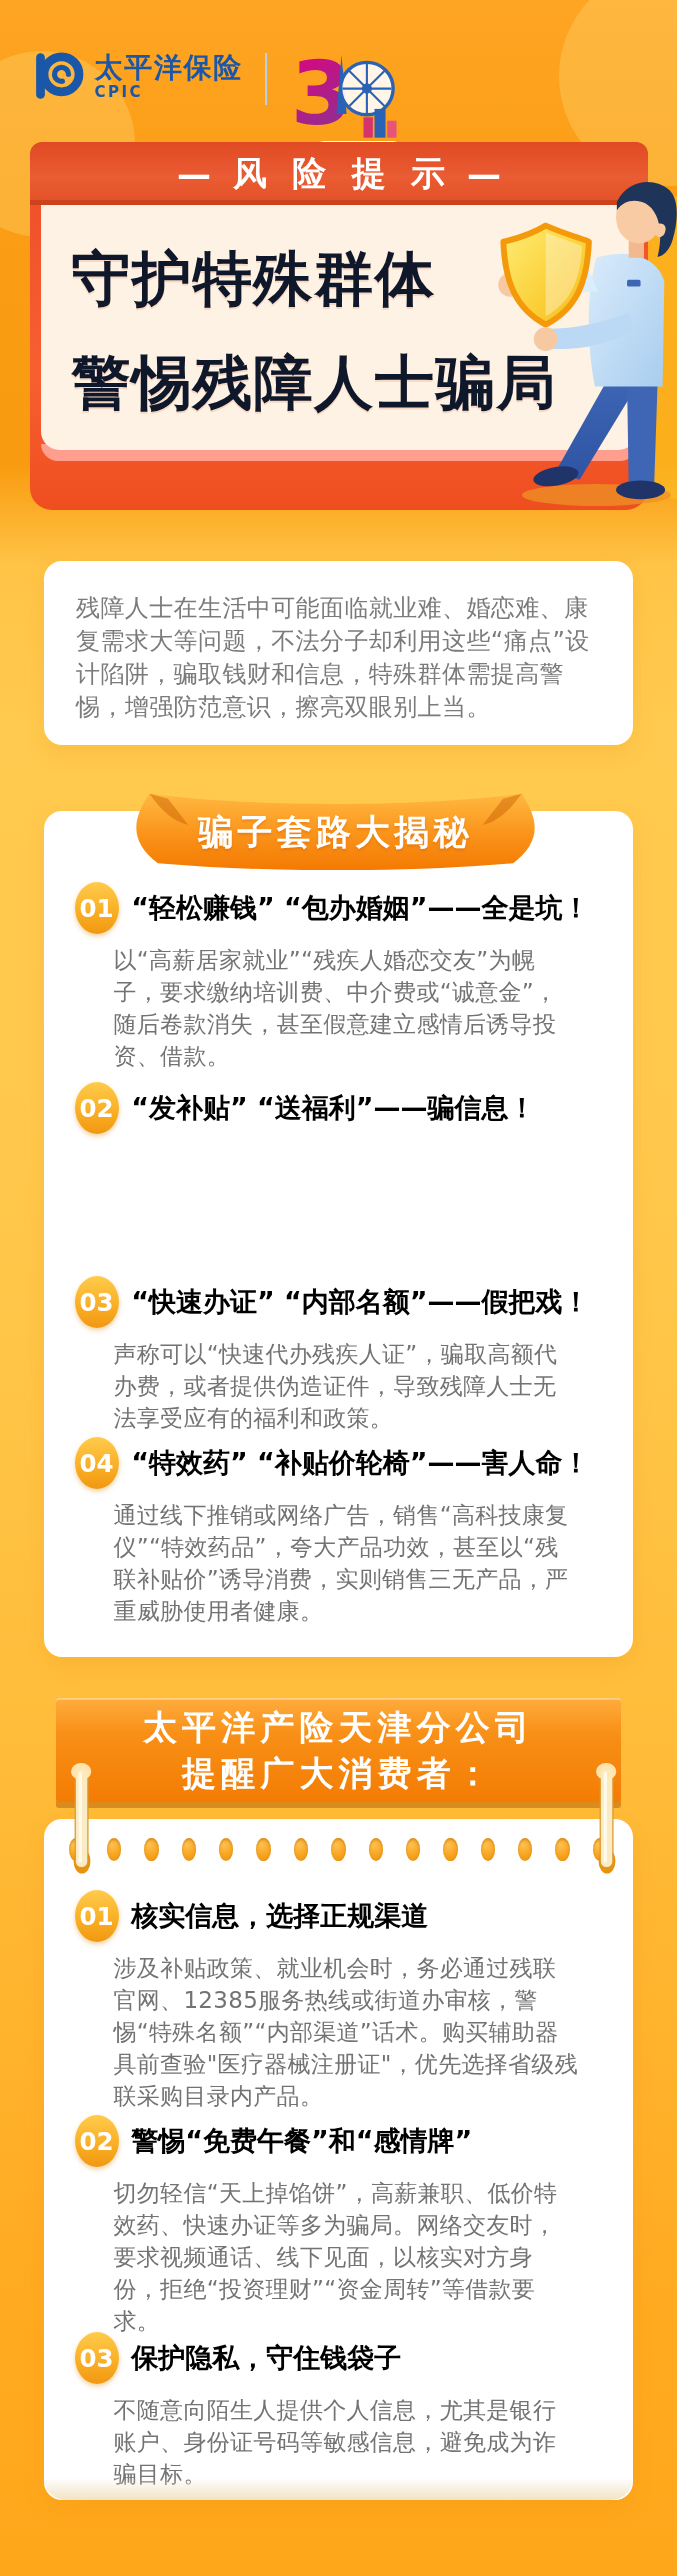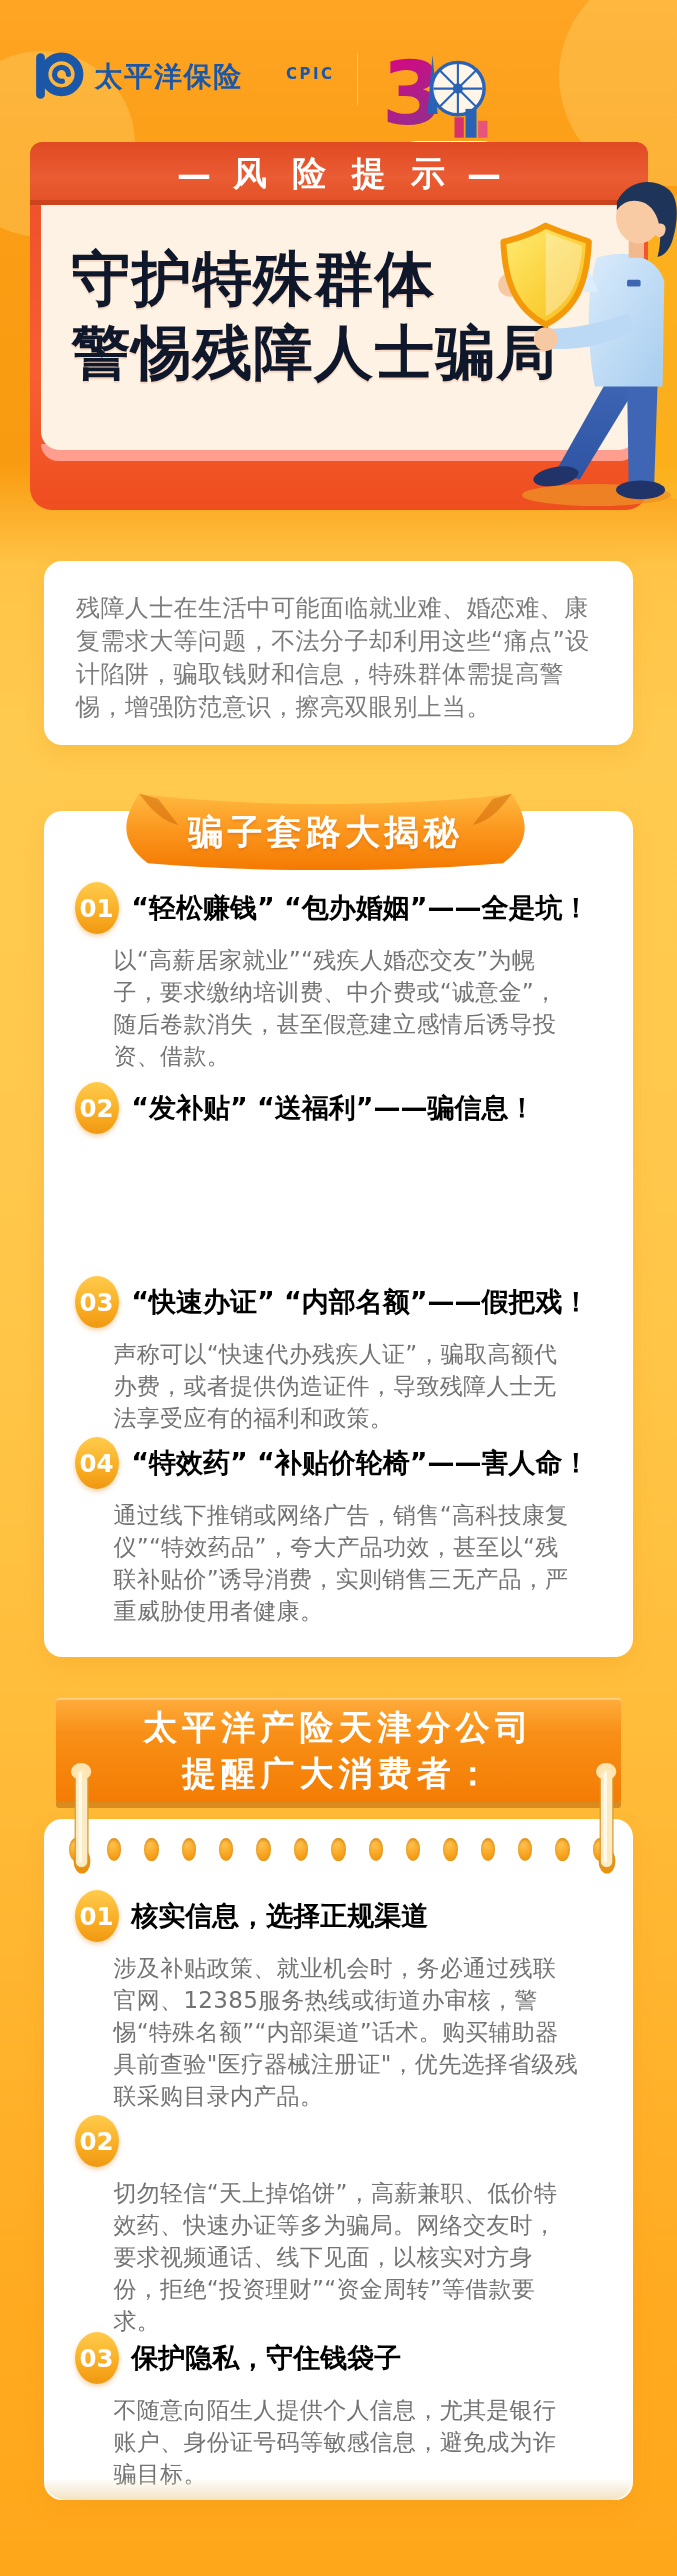--- a/index.html
+++ b/index.html
@@ -13,21 +13,21 @@
       #FFAA20 90%, #FFA71B 100%);
   }
   .blob{position:absolute;border-radius:50%;pointer-events:none;}
   .blob1{left:-51px;top:51px;width:186px;height:186px;background:rgba(255,226,130,.30);}
   .blob2{left:559px;top:-34px;width:220px;height:220px;background:rgba(255,226,130,.30);}
   .blob3{left:542px;top:195px;width:305px;height:305px;background:rgba(255,205,45,.40);}
 
   
   .header{position:absolute;left:30px;top:41px;display:flex;align-items:flex-start;gap:17px;}
   .brand{display:flex;align-items:center;gap:8.5px;margin-top:6.8px;}
-  .brand-text{display:flex;flex-direction:row;line-height:1;gap:43px;}
+  .brand-text{display:flex;flex-direction:column;line-height:1;}
   .brand-cn{font-size:28px;font-weight:800;color:#1A57A8;letter-spacing:1.7px;}
   .brand-en{font-size:15px;font-weight:800;color:#1A57A8;letter-spacing:2.5px;margin-top:3.4px;}
   .header-divider{width:1.7px;height:52px;background:#BBD0EA;margin:12px 5.1px 0 5.1px;}
 
   
   .hero-banner{
     position:absolute;left:30px;top:142px;width:618px;height:63px;
     background:linear-gradient(180deg,#E04A23 0%,#EA5C33 55%,#E35026 100%);
     border-radius:12px 12px 0 0;
     display:flex;align-items:center;justify-content:center;
@@ -48,32 +48,32 @@
   .hero-pink{
     position:absolute;left:11px;right:11px;top:239px;height:17px;
     background:#FF9E8E;border-radius:0 0 18.6px 18.6px;
   }
   .hero-cream{
     position:absolute;left:11px;right:11px;top:0;height:245px;
     background:#FDF2E3;border-radius:0 0 18.6px 18.6px;
   }
   .hero-title{position:absolute;left:30.5px;color:#0f172a;font-weight:900;font-size:59px;letter-spacing:1.7px;line-height:1;white-space:nowrap;text-shadow:0 1.7px 0 rgba(220,60,10,.15);}
   .hero-title.l1{top:44px;}
-  .hero-title.l2{top:118px;}
+  .hero-title.l2{top:148px;}
   .hero-person{position:absolute;left:461px;top:173px;width:216px;height:339px;z-index:4;}
 
   
   .card{position:absolute;left:44px;width:589px;background:#ffffff;border-radius:18px;
         box-shadow:0 8.5px 20.3px rgba(225,135,0,.16);}
   .intro-card{top:561px;height:184px;}
   .intro-text{padding:30.5px 34px 0 32px;color:#7B7B7B;font-size:24px;line-height:33px;letter-spacing:0.4px;}
 
   
   .s1-card{top:811px;height:846px;}
-  .ribbon{position:absolute;left:70px;top:-24px;width:423px;height:83px;z-index:3;}
+  .ribbon{position:absolute;left:80px;top:-24px;width:423px;height:83px;z-index:3;}
   .ribbon svg{position:absolute;left:0;top:0;width:100%;height:100%;}
   .ribbon-label{
     position:absolute;left:0;right:0;top:22px;text-align:center;
     color:#fff;font-size:35px;font-weight:800;letter-spacing:4.2px;
     text-shadow:0 1.7px 2.5px rgba(200,90,0,.35);
   }
   .item{position:absolute;left:30.5px;width:518px;}
   .item-head{display:flex;align-items:center;gap:12.7px;}
   .num{
     flex:0 0 auto;width:44px;height:52px;border-radius:50%;
@@ -288,20 +288,21 @@
     <div class="item s2-i1">
       <div class="item-head">
         <span class="num">01</span>
         <span class="item-title">核实信息，选择正规渠道</span>
       </div>
       <div class="item-body">涉及补贴政策、就业机会时，务必通过残联官网、12385服务热线或街道办审核，警惕“特殊名额”“内部渠道”话术。购买辅助器具前查验"医疗器械注册证"，优先选择省级残联采购目录内产品。</div>
     </div>
     <div class="item s2-i2">
       <div class="item-head">
         <span class="num">02</span>
+        <span class="item-title">警惕“免费午餐”和“感情牌”</span>
       </div>
       <div class="item-body">切勿轻信“天上掉馅饼”，高薪兼职、低价特效药、快速办证等多为骗局。网络交友时，要求视频通话、线下见面，以核实对方身份，拒绝“投资理财”“资金周转”等借款要求。</div>
     </div>
     <div class="item s2-i3">
       <div class="item-head">
         <span class="num">03</span>
         <span class="item-title">保护隐私，守住钱袋子</span>
       </div>
       <div class="item-body">不随意向陌生人提供个人信息，尤其是银行账户、身份证号码等敏感信息，避免成为诈骗目标。</div>
     </div>

